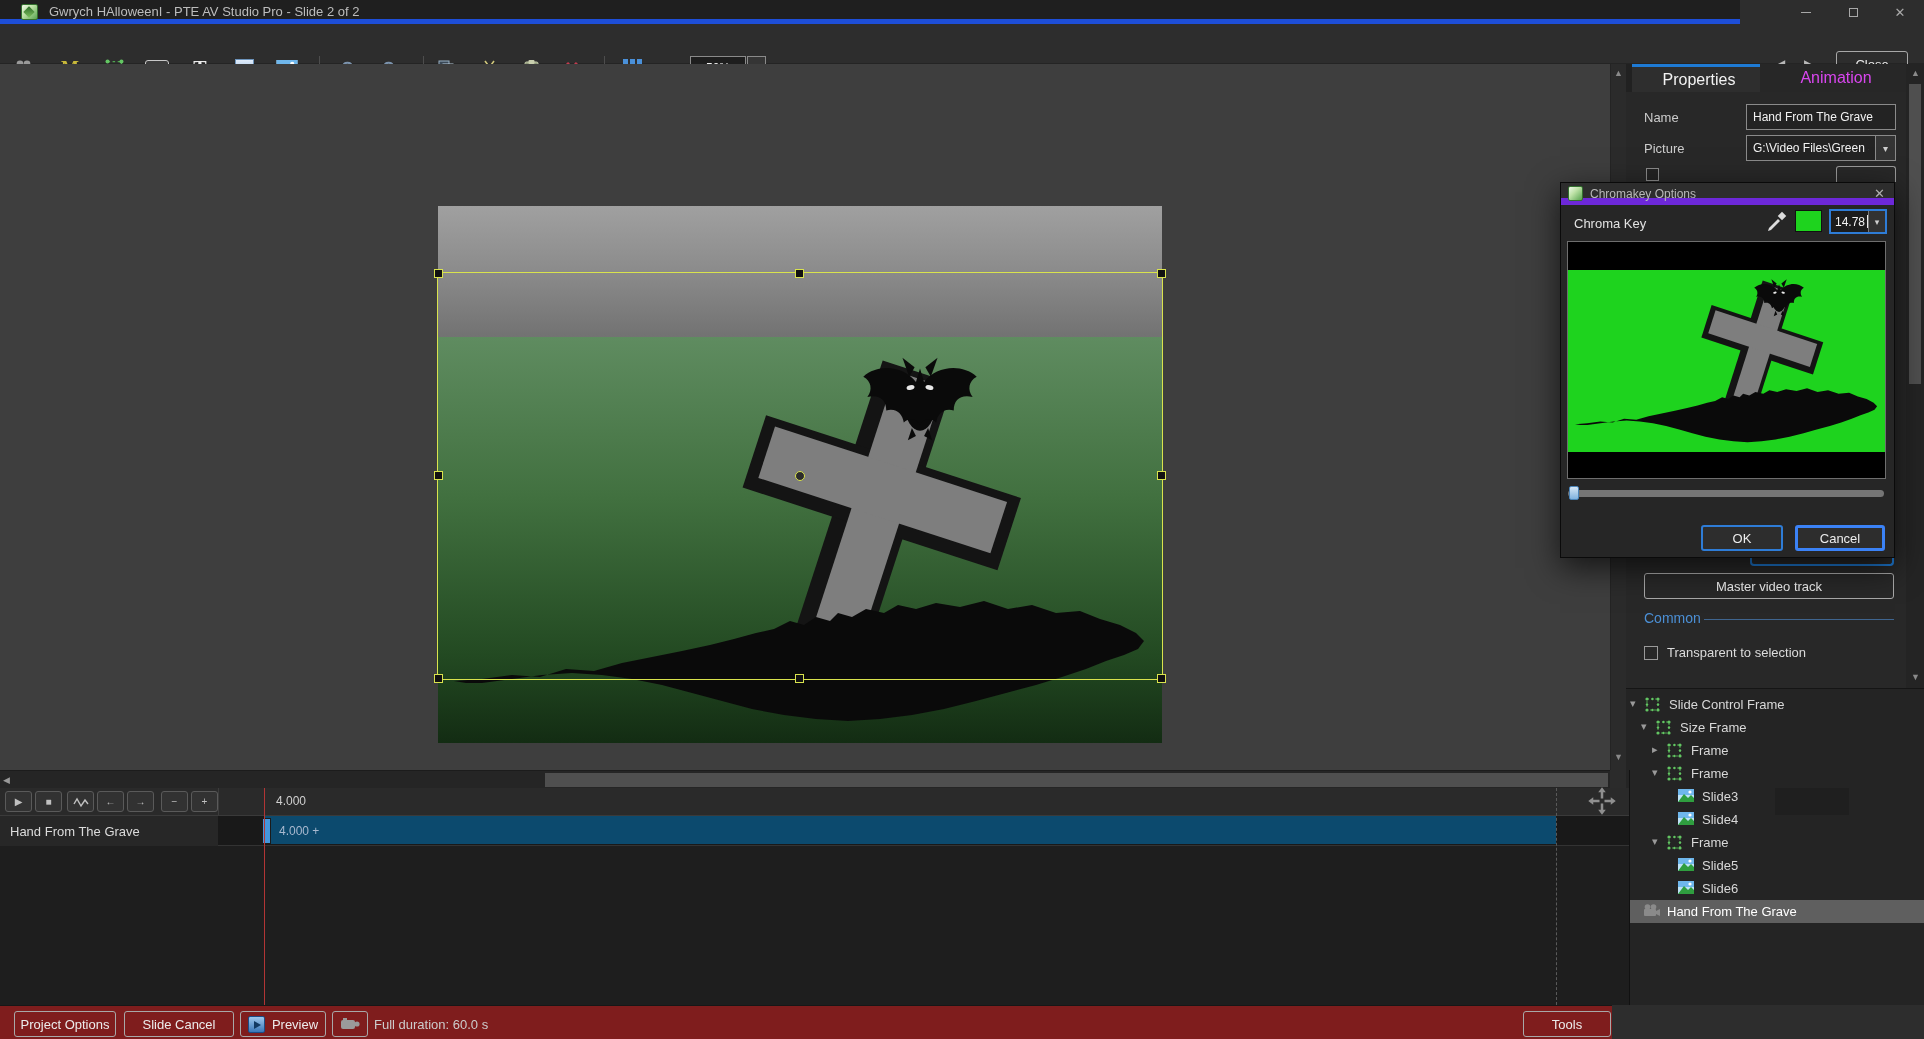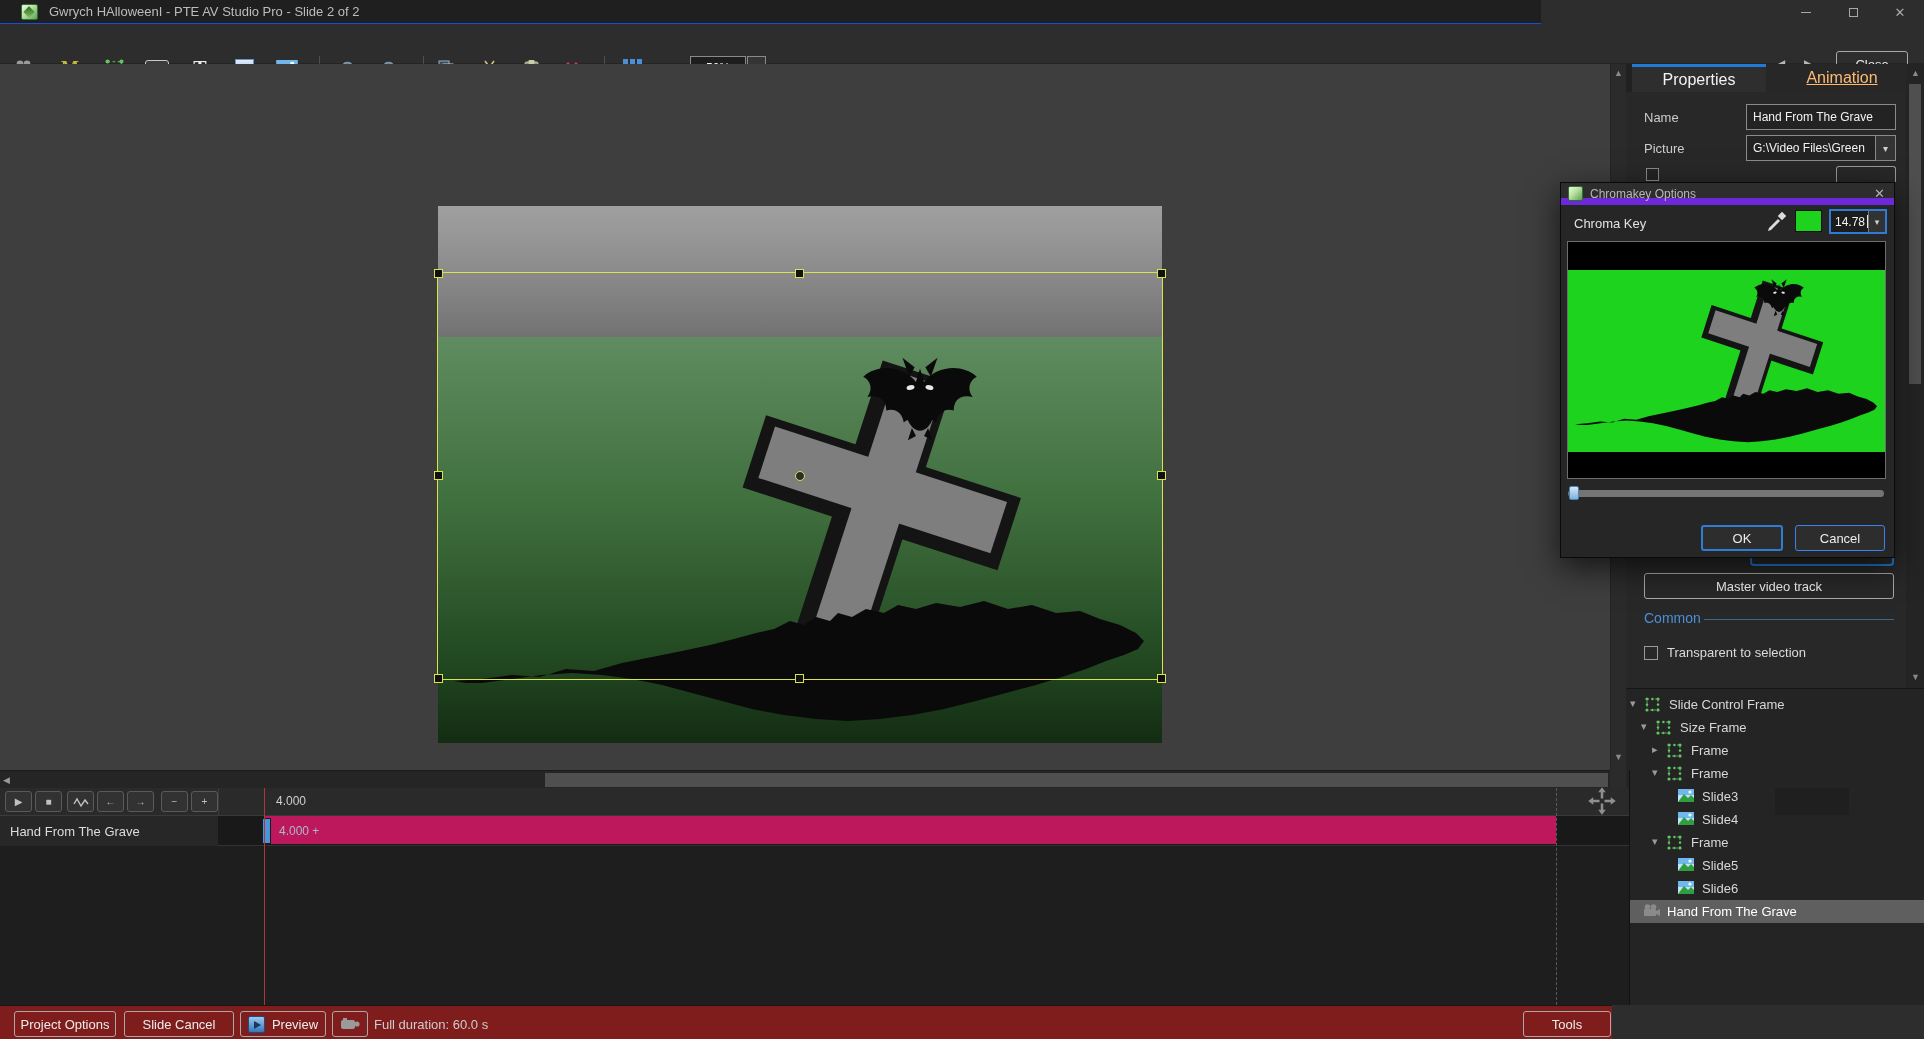--- a/index.html
+++ b/index.html
@@ -4,21 +4,21 @@
 <style>
   * { box-sizing: border-box; margin: 0; padding: 0; }
   html,body { background:#1a1a1a; }
   #app {
     position: relative; width: 1924px; height: 1039px; overflow: hidden;
     background:#2d2d2d; font-family:"Liberation Sans", sans-serif; color:#ddd;
     font-size:13px;
   }
 
   
-  .titlebar { position:absolute; left:0; top:0; width:1541px; height:24px; background:#1f1f1f; border-bottom:1px solid #1d4ed8; }
+  .titlebar { position:absolute; left:0; top:0; width:1740px; height:24px; background:#1f1f1f; border-bottom:5px solid #1d4ed8; }
   .app-icon { position:absolute; left:21px; top:4px; width:17px; height:16px; border-radius:2px;
     background:linear-gradient(135deg,#eef7e8 0%,#bfe3a8 40%,#57a34f 100%); border:1px solid #33702f; }
   .app-icon::after{ content:""; position:absolute; left:3px; top:3px; width:8px; height:8px;
     background:linear-gradient(135deg,#2d6b2a,#7ec25e); transform:rotate(45deg); }
   .title-text { position:absolute; left:49px; top:4px; font-size:13px; color:#bcbcbc; white-space:nowrap; }
   .winbtn { position:absolute; top:0; width:40px; height:24px; display:flex; align-items:center; justify-content:center; color:#a8a8a8; }
   .wb-min{ left:1786px; } .wb-max{ left:1833px; } .wb-close{ left:1880px; font-size:13px; }
   .wb-min i{ display:block; width:10px; height:1px; background:#a8a8a8; }
   .wb-max i{ display:block; width:9px; height:9px; border:1px solid #a8a8a8; }
 
@@ -57,21 +57,21 @@
     border:1px solid #d9e34d; background:rgba(10,10,10,.7); z-index:6; }
   .canvas-vscroll { position:absolute; left:1610px; top:64px; width:16px; height:706px; background:#2b2b2b; border-left:1px solid #242424; }
   .scroll-arrow { color:#8a8a8a; font-size:9px; position:absolute; left:3px; }
   .corner-sq { position:absolute; left:1610px; top:770px; width:16px; height:18px; background:#2b2b2b; }
 
   
   .rightpanel { position:absolute; left:1626px; top:64px; width:298px; height:624px; background:#282828; }
   .tabbar { position:absolute; left:0; top:0; width:298px; height:28px; background:#212121; }
   .tab { position:absolute; top:0; height:28px; display:flex; align-items:center; justify-content:center; font-size:16px; }
   .tab-active { left:6px; width:134px; background:#2e2e2e; border-top:3px solid #1e7ad4; color:#f2f2f2; }
-  .tab-idle { left:140px; width:152px; background:#272727; color:#fdba74;text-decoration:underline; }
+  .tab-idle { left:134px; width:152px; background:#272727; color:#d946ef; }
   .fld-label { position:absolute; color:#cccccc; font-size:13px; }
   .fld-input { position:absolute; background:#232323; border:1px solid #8a8a8a; color:#f2f2f2;
     font-size:12px; font-family:"Liberation Sans",sans-serif; padding:0 6px; }
   .dd-btn { position:absolute; background:#343434; border:1px solid #8a8a8a; color:#cfcfcf; font-size:10px;
     display:flex; align-items:center; justify-content:center; }
   .frag-check { position:absolute; left:20px; top:104px; width:13px; height:13px; border:1px solid #8a8a8a; background:#232323; }
   .frag-btn { position:absolute; left:210px; top:102px; width:60px; height:16px; border:1px solid #999;
     border-bottom:none; border-radius:3px 3px 0 0; }
   .blue-strip { position:absolute; left:124px; top:486px; width:144px; height:16px;
     border:2px solid #1e7ad4; border-radius:0 0 4px 4px; border-top:none; }
@@ -100,21 +100,21 @@
   .hs-left { position:absolute; left:3px; top:4px; color:#999; font-size:9px; }
   .tl-band { position:absolute; left:0; top:788px; width:1630px; height:28px; background:#2a2a2a; border-bottom:1px solid #3a3a3a; }
   .tl-btn { position:absolute; top:3px; width:27px; height:21px; background:#323232; border:1px solid #5a5a5a;
     border-radius:3px; color:#c0c0c0; font-size:10px; display:flex; align-items:center; justify-content:center; }
   .ruler { position:absolute; left:218px; top:0; width:1338px; height:27px; border-left:1px solid #3c3c3c; }
   .ruler-label { position:absolute; left:57px; top:6px; font-size:12px; color:#d0d0d0; }
   .ruler-dark { position:absolute; left:1556px; top:0; width:74px; height:27px; background:#1f1f1f; }
   .track-row { position:absolute; left:0; top:816px; width:1630px; height:30px; background:#191919; border-bottom:1px solid #333; }
   .track-header { position:absolute; left:0; top:0; width:218px; height:30px; background:#272727; display:flex; align-items:center; }
   .track-header span { margin-left:10px; color:#dcdcdc; font-size:13px; }
-  .clip { position:absolute; left:265px; top:0; width:1291px; height:28px; background:#be185d; }
+  .clip { position:absolute; left:265px; top:0; width:1291px; height:28px; background:#0c4a6e; }
   .clip-label { position:absolute; left:14px; top:8px; color:#a9b9cf; font-size:12px; }
   .clip-marker { position:absolute; left:262px; top:2px; width:9px; height:26px; background:#4596dc; border:1px solid #1b1b1b; }
   .tl-empty { position:absolute; left:0; top:846px; width:1630px; height:159px; background:#1e1e1e; }
   .playhead { position:absolute; left:264px; top:788px; width:1px; height:217px; background:#b23535; z-index:3; }
   .dash-line { position:absolute; left:1556px; top:788px; width:0; height:217px; border-left:1px dashed #5a5a5a; z-index:2; }
   .move-ico { position:absolute; left:1586px; top:786px; width:32px; height:30px; }
   .tl-right-border { position:absolute; left:1629px; top:770px; width:1px; height:235px; background:#111; }
 
   
   .statusbar { position:absolute; left:0; top:1005px; width:1612px; height:34px; background:#7f1d1d; border-top:1px solid #171717; z-index:40; }
@@ -143,21 +143,21 @@
   .num-dd { width:17px; border-left:1px solid #777; background:#323232; color:#cfcfcf; font-size:9px;
     display:flex; align-items:center; justify-content:center; }
   .dlg-preview { position:absolute; left:6px; top:58px; width:319px; height:238px; background:#000; border:1px solid #6e6e6e; }
   .dlg-scene { position:absolute; left:0; top:28px; width:317px; height:182px; display:block; }
   .dlg-slider { position:absolute; left:6px; top:303px; width:319px; height:14px; }
   .slider-track { position:absolute; left:1px; top:4px; width:316px; height:7px; background:#757575; border-radius:4px; }
   .slider-thumb { position:absolute; left:2px; top:0; width:10px; height:14px; border:1px solid #4b84b8; border-radius:2px;
     background:linear-gradient(180deg,#d5e6f5,#7fb2df); }
   .dlg-btn { position:absolute; top:342px; height:26px; background:#2d2d2d; }
   .dlg-ok { left:140px; width:82px; border:2px solid #2e7cd6; border-radius:3px; }
-  .dlg-cancel { left:234px; width:90px; border:1px solid #3b82f6; border-radius:3px; }
+  .dlg-cancel { left:234px; width:90px; border:3px solid #3b82f6; border-radius:3px; }
 
   svg { display:block; }
 </style>
 </head>
 <body>
 
 <svg width="0" height="0" style="position:absolute">
   <defs>
     <linearGradient id="ggrad" x1="0" y1="0" x2="0" y2="1">
       <stop offset="0" stop-color="#5f8c60"></stop>

